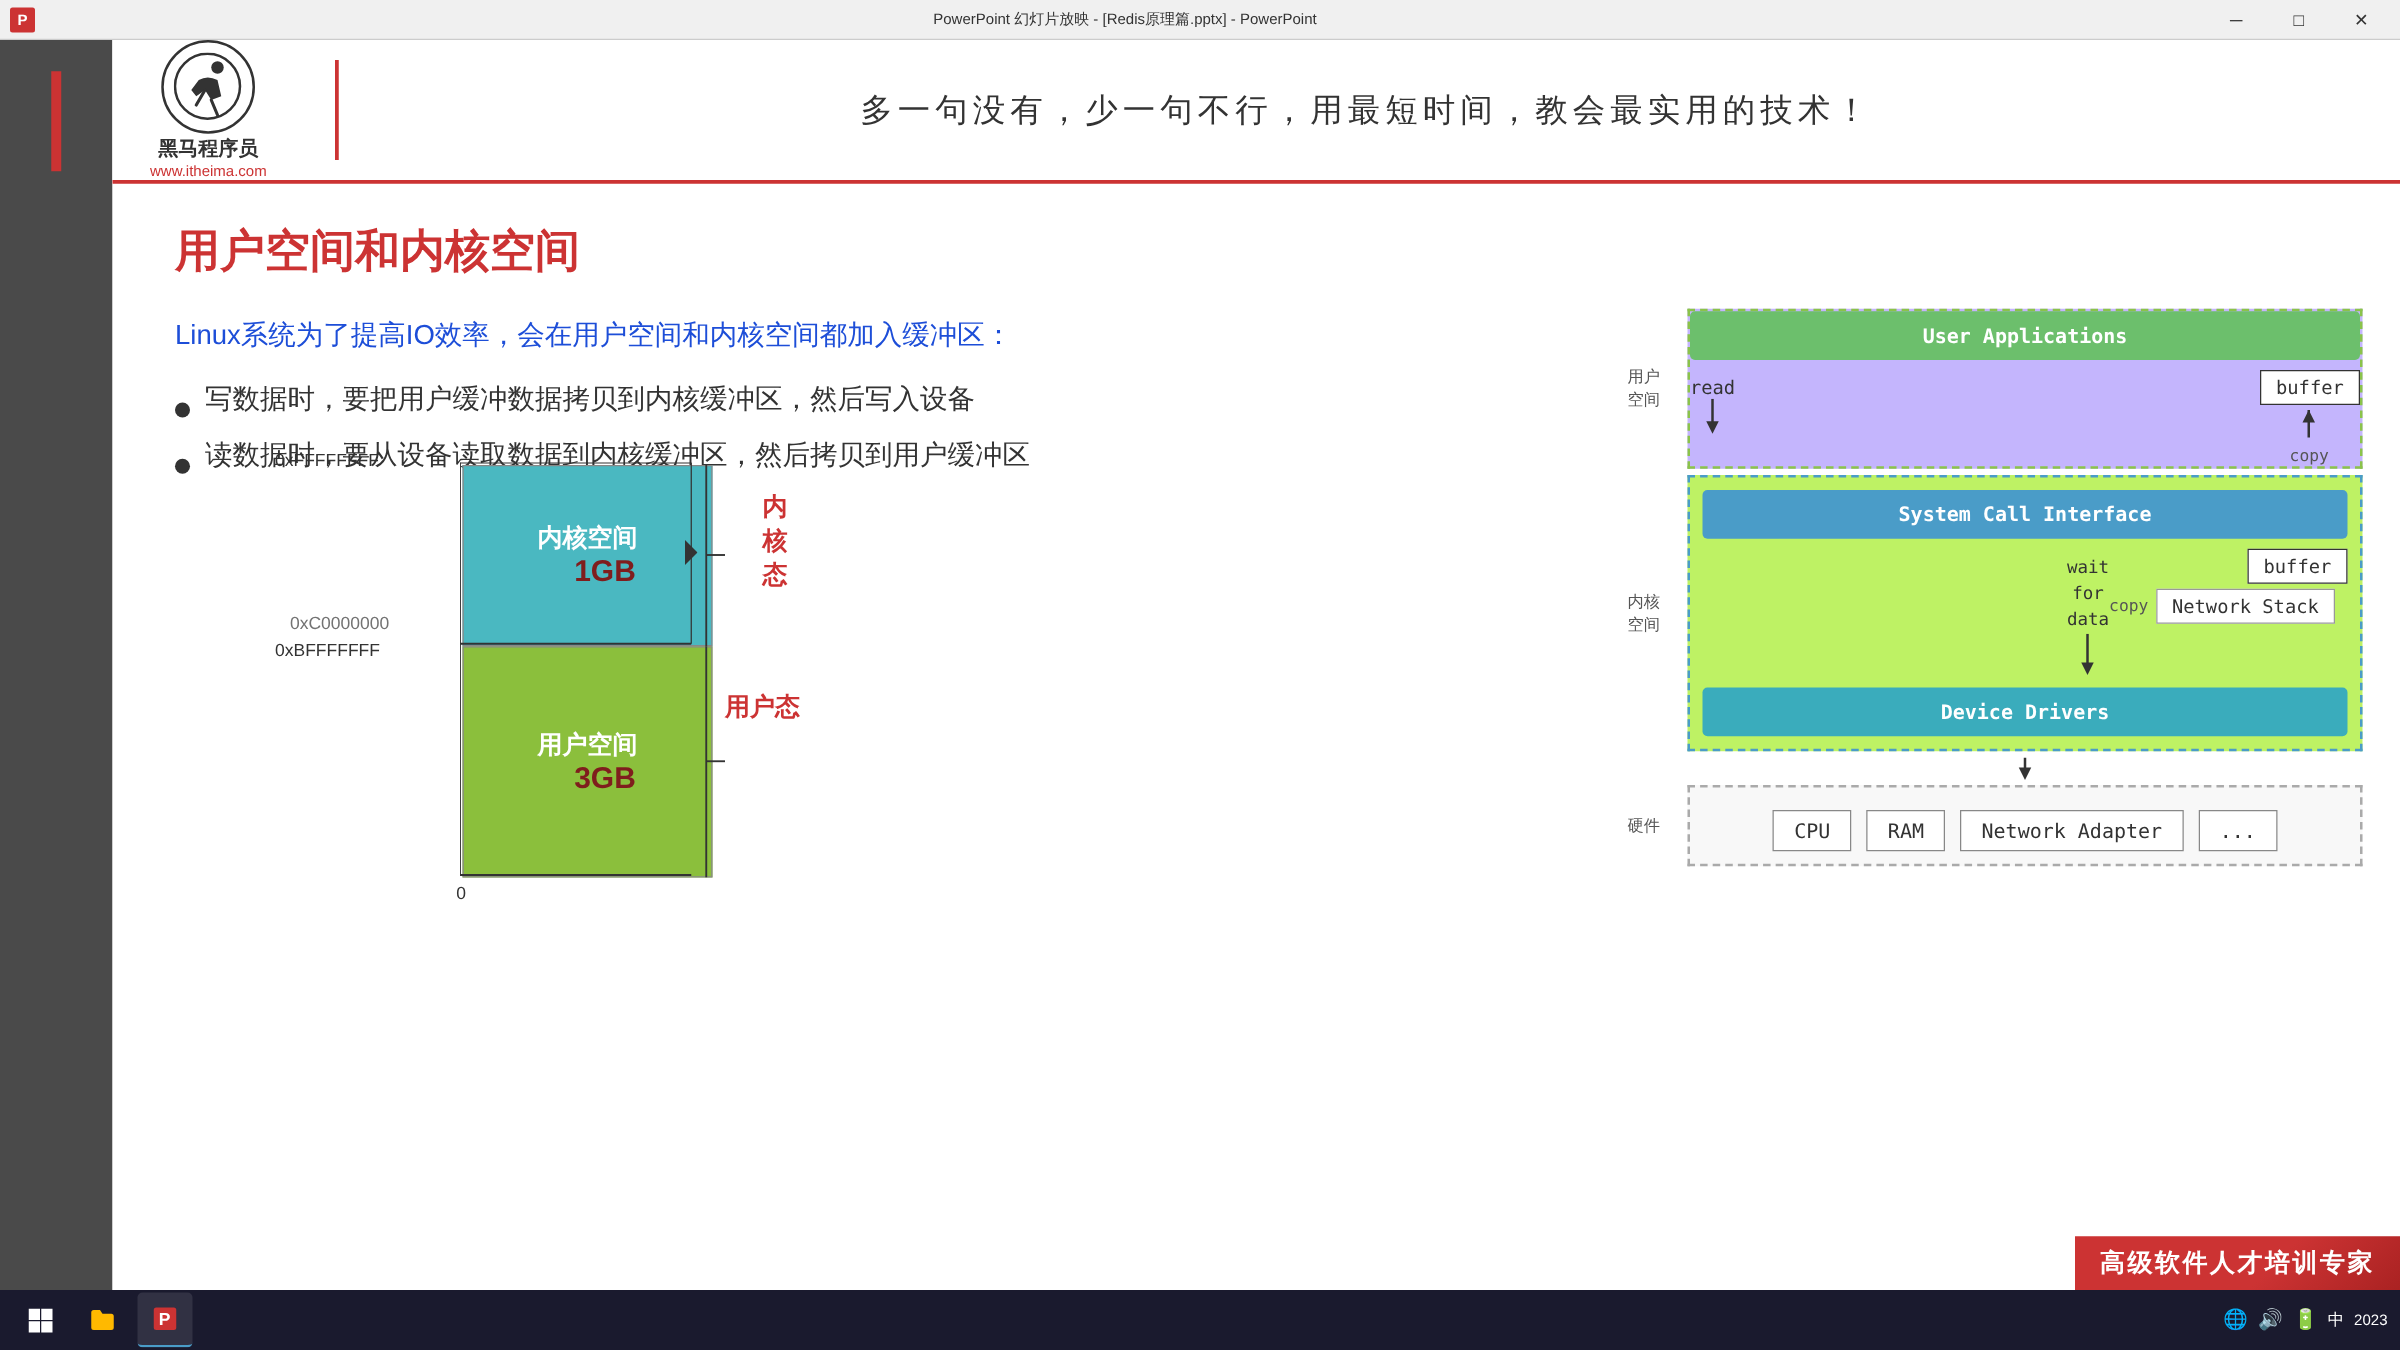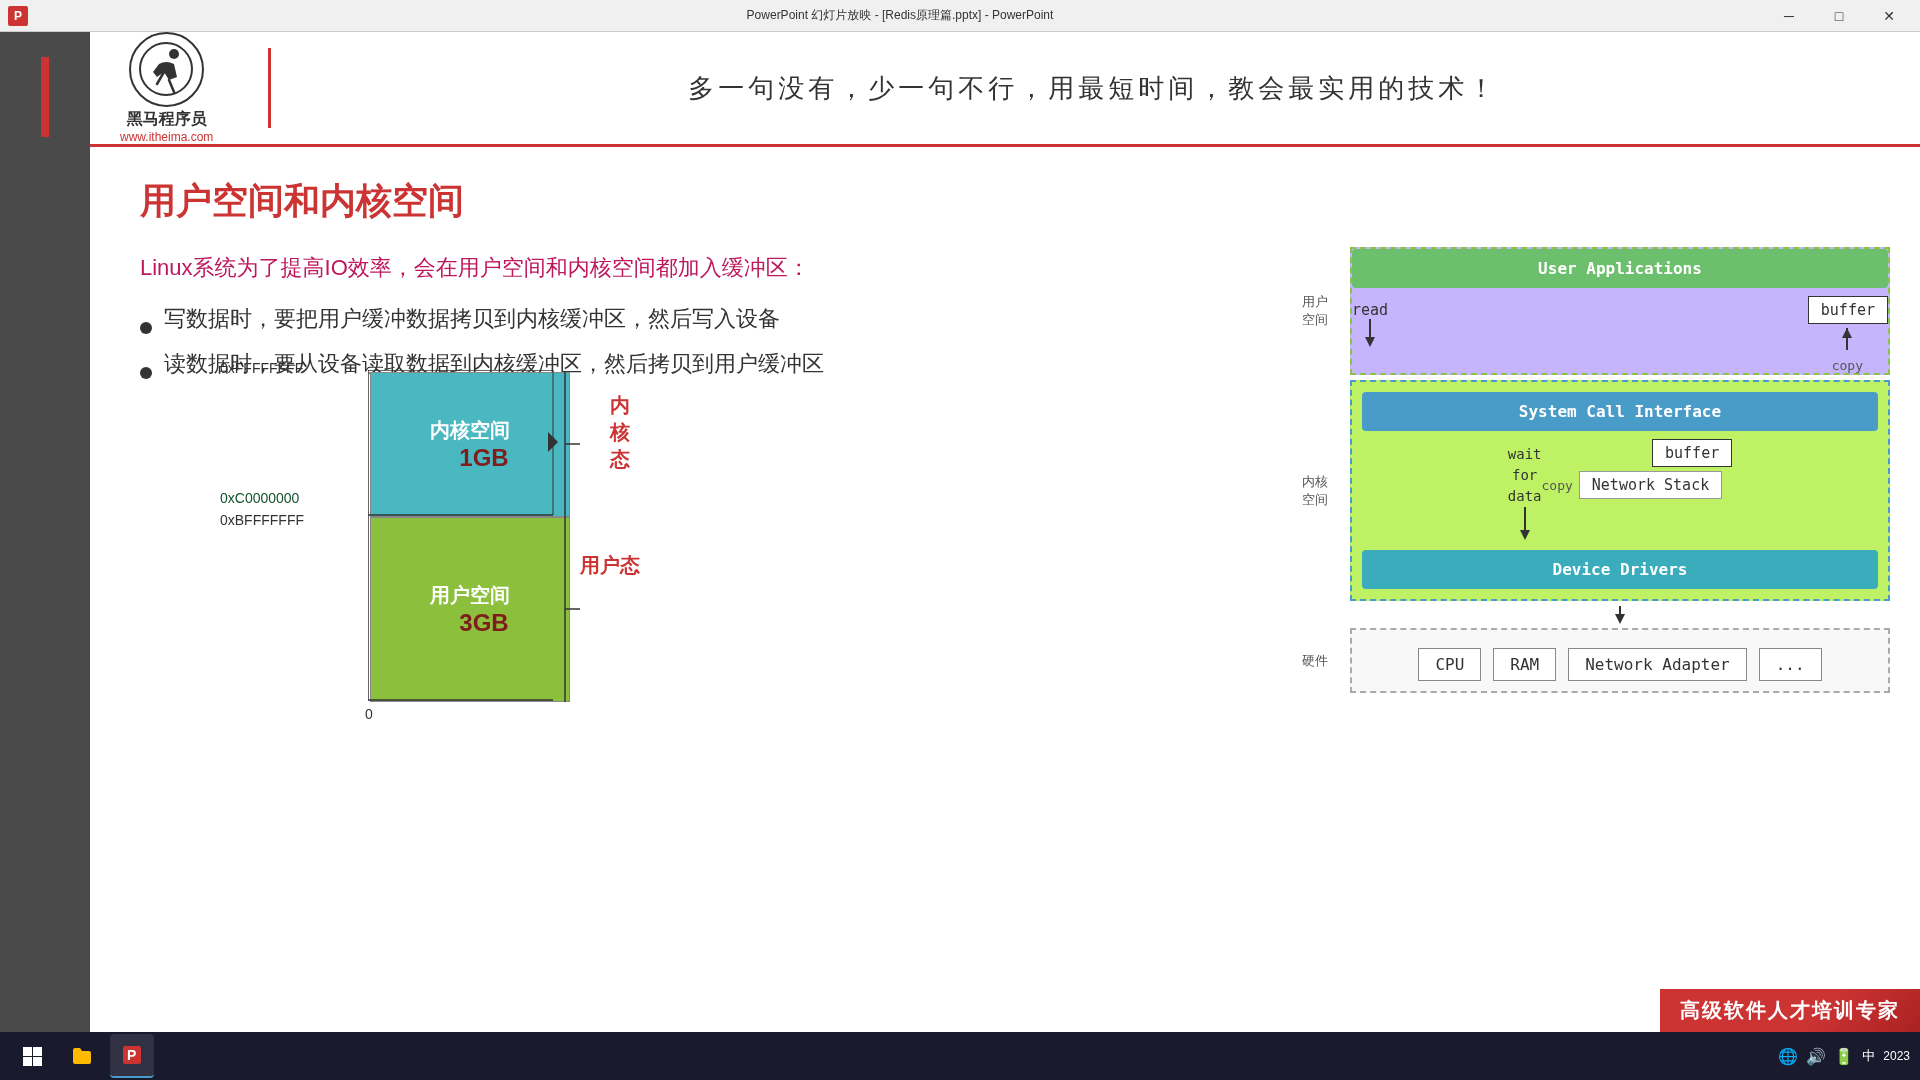--- a/index.html
+++ b/index.html
@@ -124,21 +124,21 @@
 
     .slide-title {
       font-size: 36px;
       font-weight: bold;
       color: #cc3333;
       margin-bottom: 25px;
     }
 
     .slide-desc {
       font-size: 22px;
-      color: #be185d;
+      color: #1d4ed8;
       margin-bottom: 20px;
       line-height: 1.5;
     }
 
     .bullet-list {
       list-style: none;
       margin-bottom: 30px;
     }
     .bullet-list li {
       font-size: 22px;
@@ -396,21 +396,21 @@
         <li>
           <span class="bullet-dot"></span>
           <span>读数据时，要从设备读取数据到内核缓冲区，然后拷贝到用户缓冲区</span>
         </li>
       </ul>
 
       <div class="mem-wrapper">
 
         <div style="position:relative; width:420px; height:380px;">
           <div style="position:absolute; left:0; top:18px; font-size:14px; color:#333;">0xFFFFFFFF</div>
-          <div style="position:absolute; left:0; top:148px; font-size:14px; color:#14532d;text-align:center;">0xC0000000</div>
+          <div style="position:absolute; left:12px; top:148px; font-size:14px; color:#737373;text-align:center;">0xC0000000</div>
           <div style="position:absolute; left:0; top:170px; font-size:14px; color:#333;">0xBFFFFFFF</div>
           <div style="position:absolute; left:145px; bottom:0; font-size:14px; color:#333;">0</div>
 
           <div style="position:absolute; left:150px; top:30px; width:185px;">
 
             <div class="mem-kernel" style="height:145px;">
               <div class="mem-block-text">内核空间</div>
               <div class="mem-block-size">1GB</div>
             </div>
 
@@ -490,21 +490,21 @@
             </div>
           </div>
         </div>
 
         <div class="io-section-wrapper" style="margin-top:4px;">
           <div class="io-section-side-label">
             <span style="color:#555;font-size:13px;">内核<br>空间</span>
           </div>
           <div class="io-kernel-section">
             <div class="io-bar io-bar-blue">System Call Interface</div>
-            <div style="display:flex; justify-content:center; align-items:flex-start; margin-top:8px; min-height:80px;">
+            <div style="display:flex; justify-content:flex-end; align-items:flex-start; margin-top:8px; min-height:80px;">
 
               <div style="display:flex; flex-direction:column; align-items:center; padding-top:5px;">
                 <div style="font-family:monospace;font-size:14px;color:#333;text-align:center;line-height:1.5;">
                   <div>wait</div>
                   <div>for</div>
                   <div>data</div>
                 </div>
                 <svg width="20" height="35">
                     <line x1="10" y1="0" x2="10" y2="27" stroke="#333" stroke-width="2"></line>
                     <polygon points="10,33 5,23 15,23" fill="#333"></polygon>

